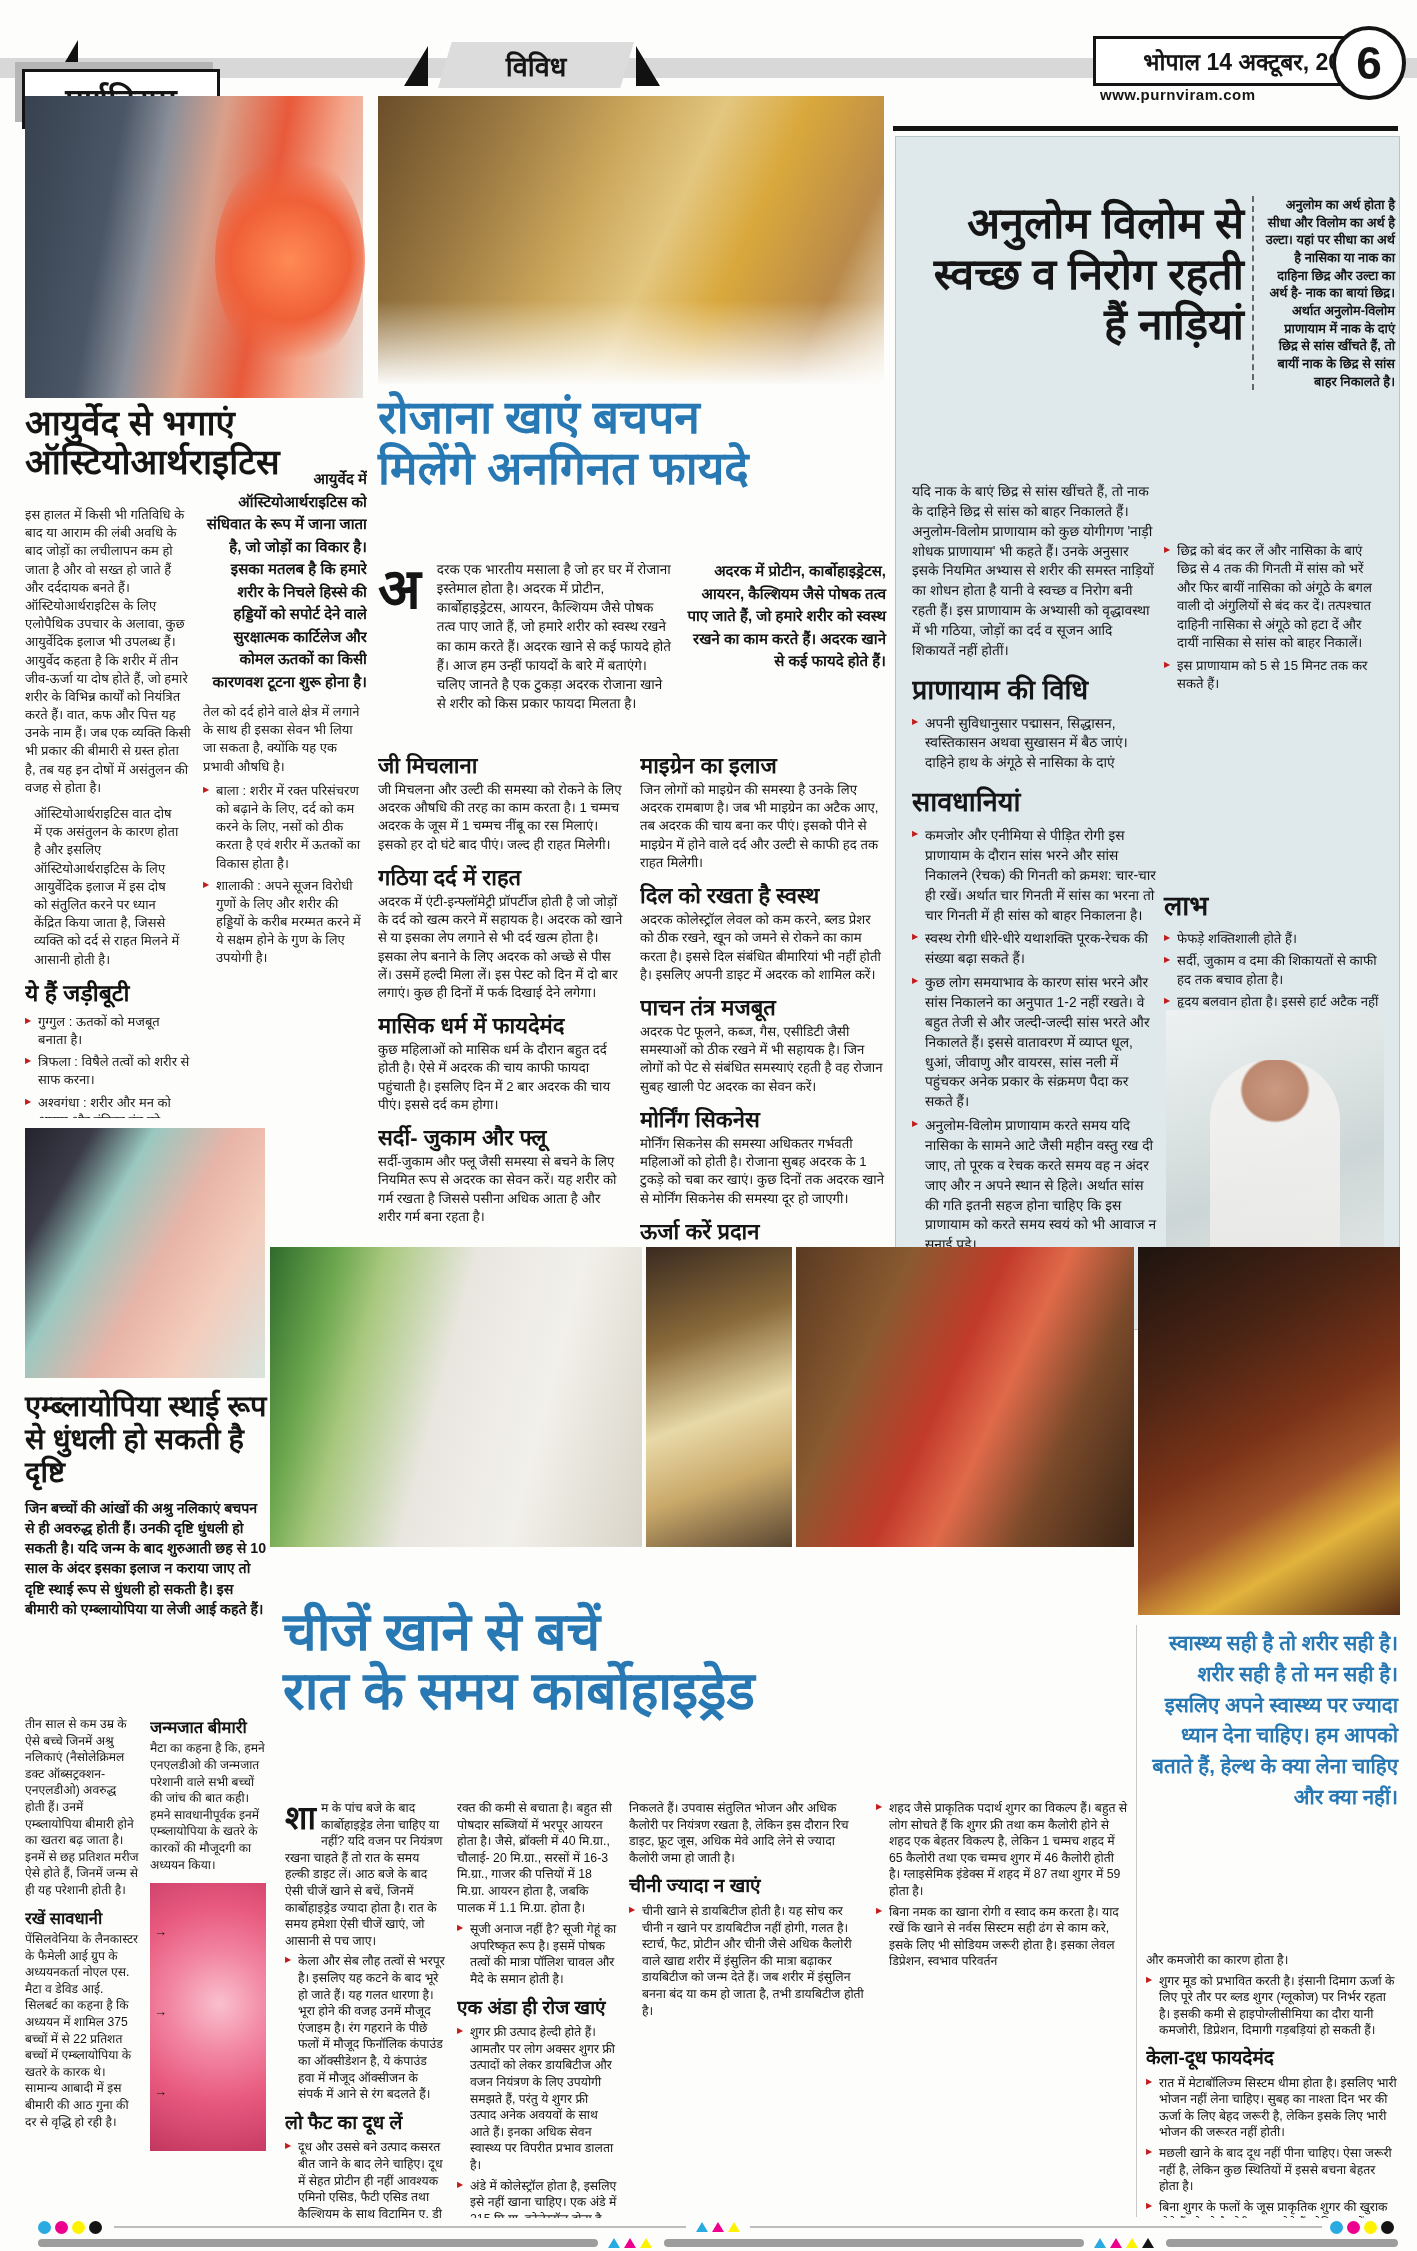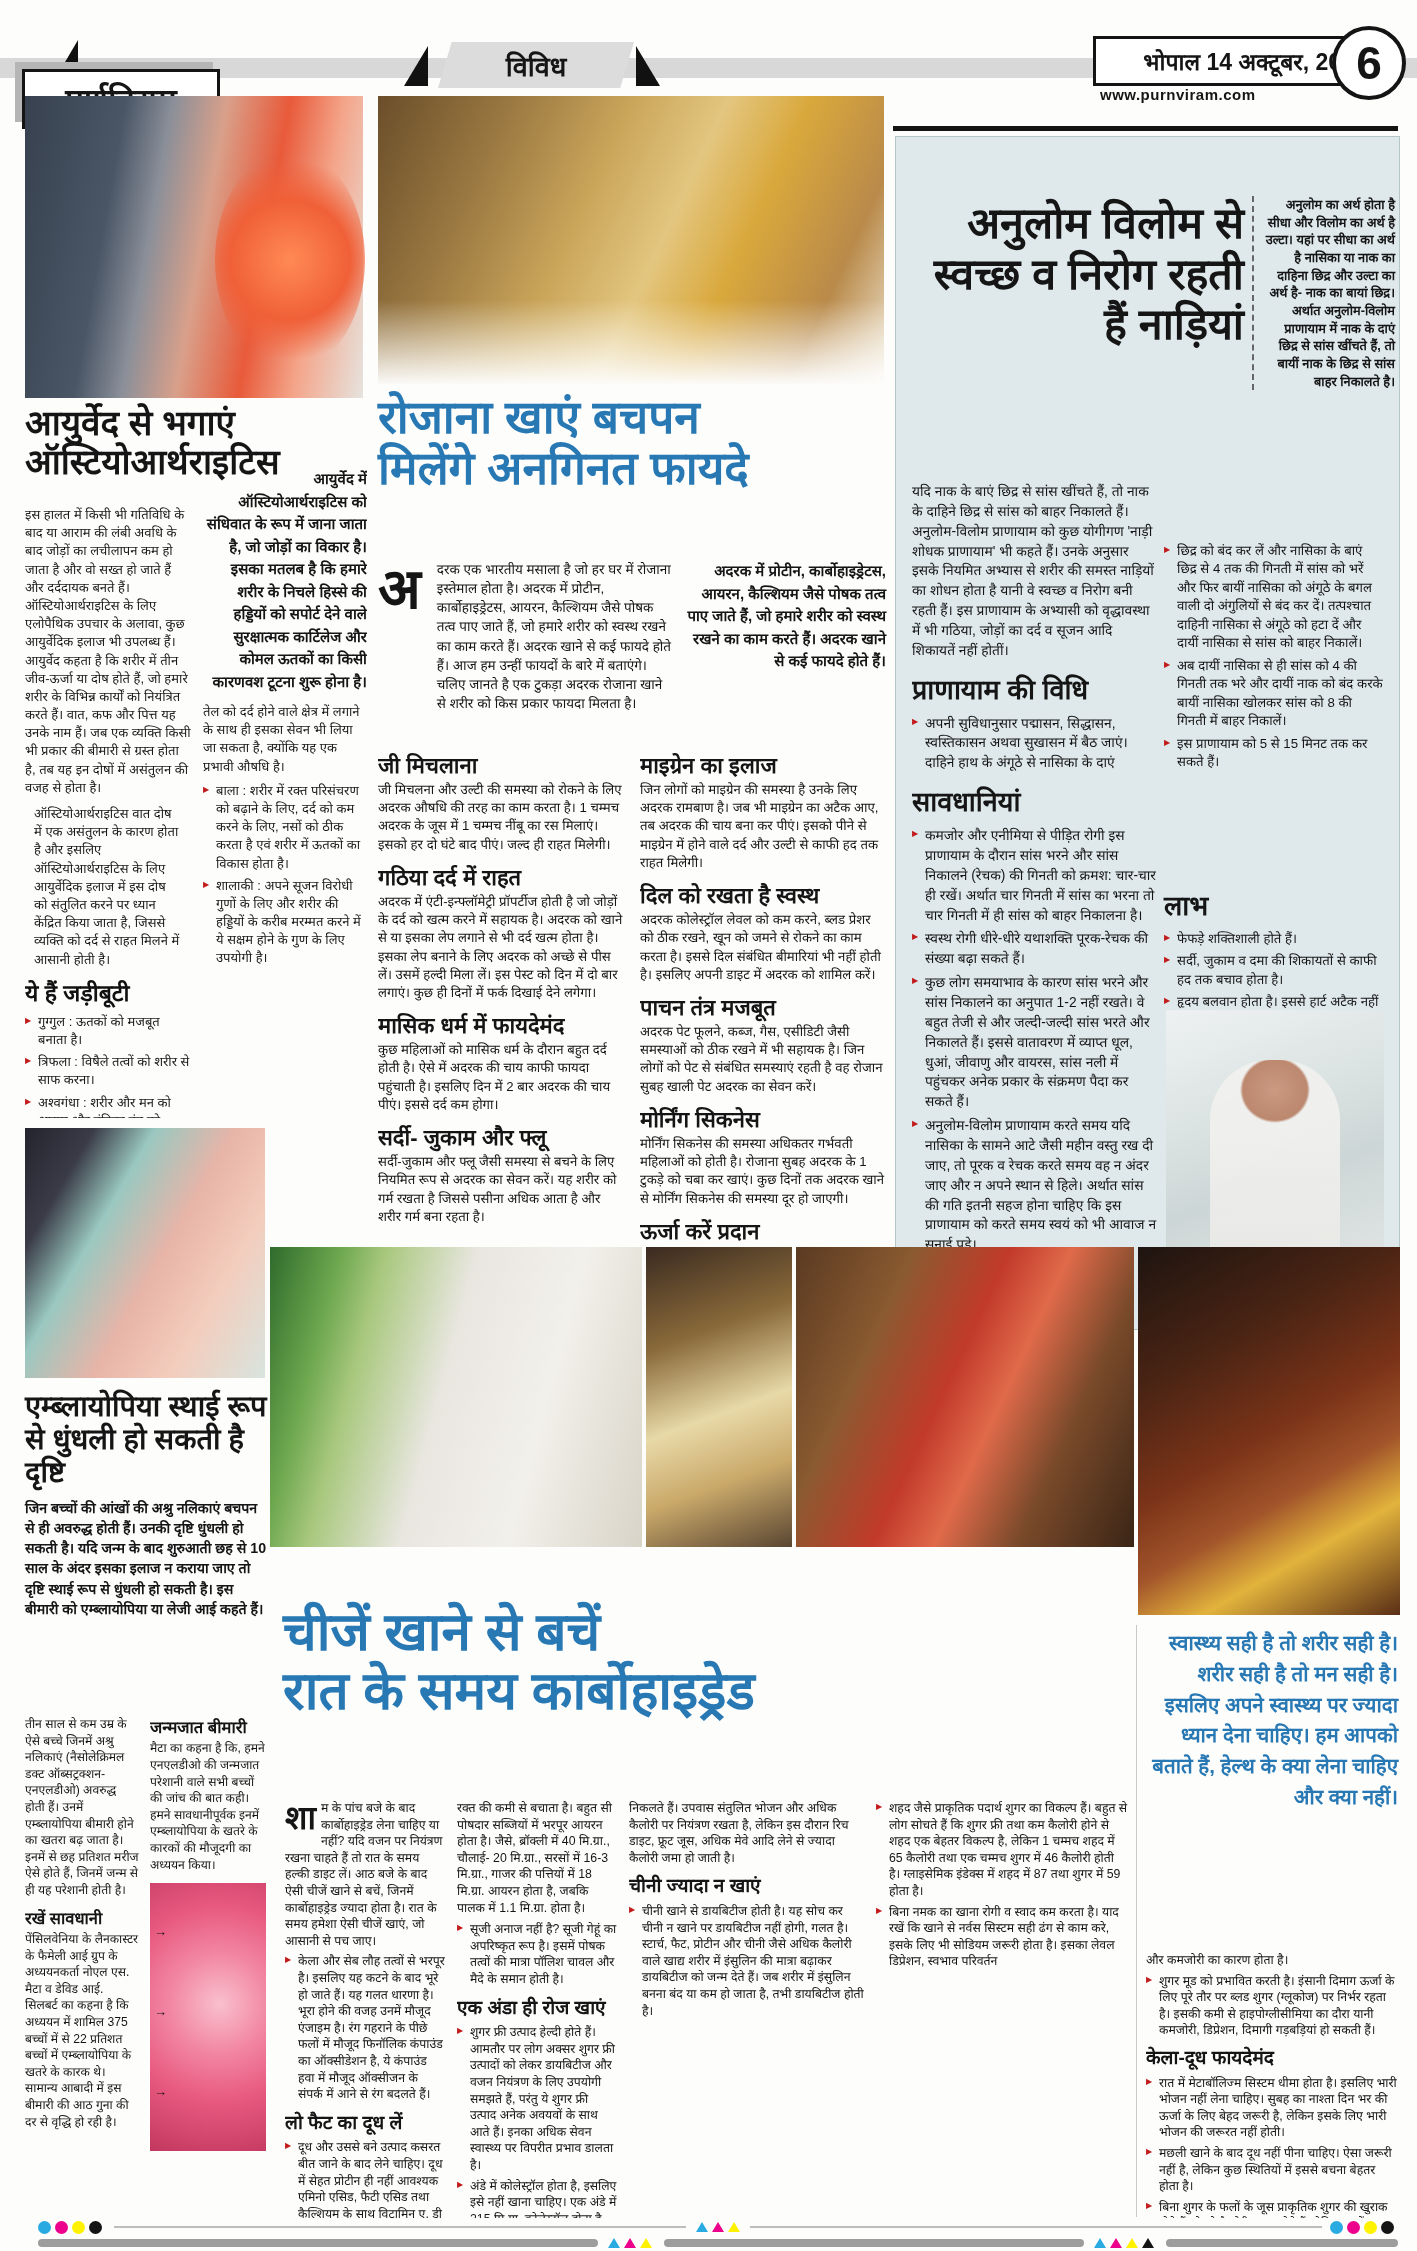--- a/index.html
+++ b/index.html
@@ -196,21 +196,20 @@
     <div class="pran-sub">प्राणायाम की विधि</div>
     <div class="bullet">अपनी सुविधानुसार पद्मासन, सिद्धासन, स्वस्तिकासन अथवा सुखासन में बैठ जाएं। दाहिने हाथ के अंगूठे से नासिका के दाएं</div>
     <div class="pran-sub">सावधानियां</div>
     <div class="bullet">कमजोर और एनीमिया से पीड़ित रोगी इस प्राणायाम के दौरान सांस भरने और सांस निकालने (रेचक) की गिनती को क्रमश: चार-चार ही रखें। अर्थात चार गिनती में सांस का भरना तो चार गिनती में ही सांस को बाहर निकालना है।</div>
     <div class="bullet">स्वस्थ रोगी धीरे-धीरे यथाशक्ति पूरक-रेचक की संख्या बढ़ा सकते हैं।</div>
     <div class="bullet">कुछ लोग समयाभाव के कारण सांस भरने और सांस निकालने का अनुपात 1-2 नहीं रखते। वे बहुत तेजी से और जल्दी-जल्दी सांस भरते और निकालते हैं। इससे वातावरण में व्याप्त धूल, धुआं, जीवाणु और वायरस, सांस नली में पहुंचकर अनेक प्रकार के संक्रमण पैदा कर सकते हैं।</div>
     <div class="bullet">अनुलोम-विलोम प्राणायाम करते समय यदि नासिका के सामने आटे जैसी महीन वस्तु रख दी जाए, तो पूरक व रेचक करते समय वह न अंदर जाए और न अपने स्थान से हिले। अर्थात सांस की गति इतनी सहज होना चाहिए कि इस प्राणायाम को करते समय स्वयं को भी आवाज न सुनाई पड़े।</div>
   </div>
   <div class="abs pran-colR">
     <div class="bullet">छिद्र को बंद कर लें और नासिका के बाएं छिद्र से 4 तक की गिनती में सांस को भरें और फिर बायीं नासिका को अंगूठे के बगल वाली दो अंगुलियों से बंद कर दें। तत्पश्चात दाहिनी नासिका से अंगूठे को हटा दें और दायीं नासिका से सांस को बाहर निकालें।</div>
-    <div class="bullet">अब दायीं नासिका से ही सांस को 4 की गिनती तक भरे और दायीं नाक को बंद करके बायीं नासिका खोलकर सांस को 8 की गिनती में बाहर निकालें।</div>
     <div class="bullet">इस प्राणायाम को 5 से 15 मिनट तक कर सकते हैं।</div>
   </div>
   <div class="abs labh-wrap">
     <div class="pran-sub" style="margin-top:16px">लाभ</div>
     <div class="bullet">फेफड़े शक्तिशाली होते हैं।</div>
     <div class="bullet">सर्दी, जुकाम व दमा की शिकायतों से काफी हद तक बचाव होता है।</div>
     <div class="bullet">हृदय बलवान होता है। इससे हार्ट अटैक नहीं होता।</div>
   </div>
   <div class="abs photo yoga-photo"></div>
   <div class="abs yoga-fig"></div>

